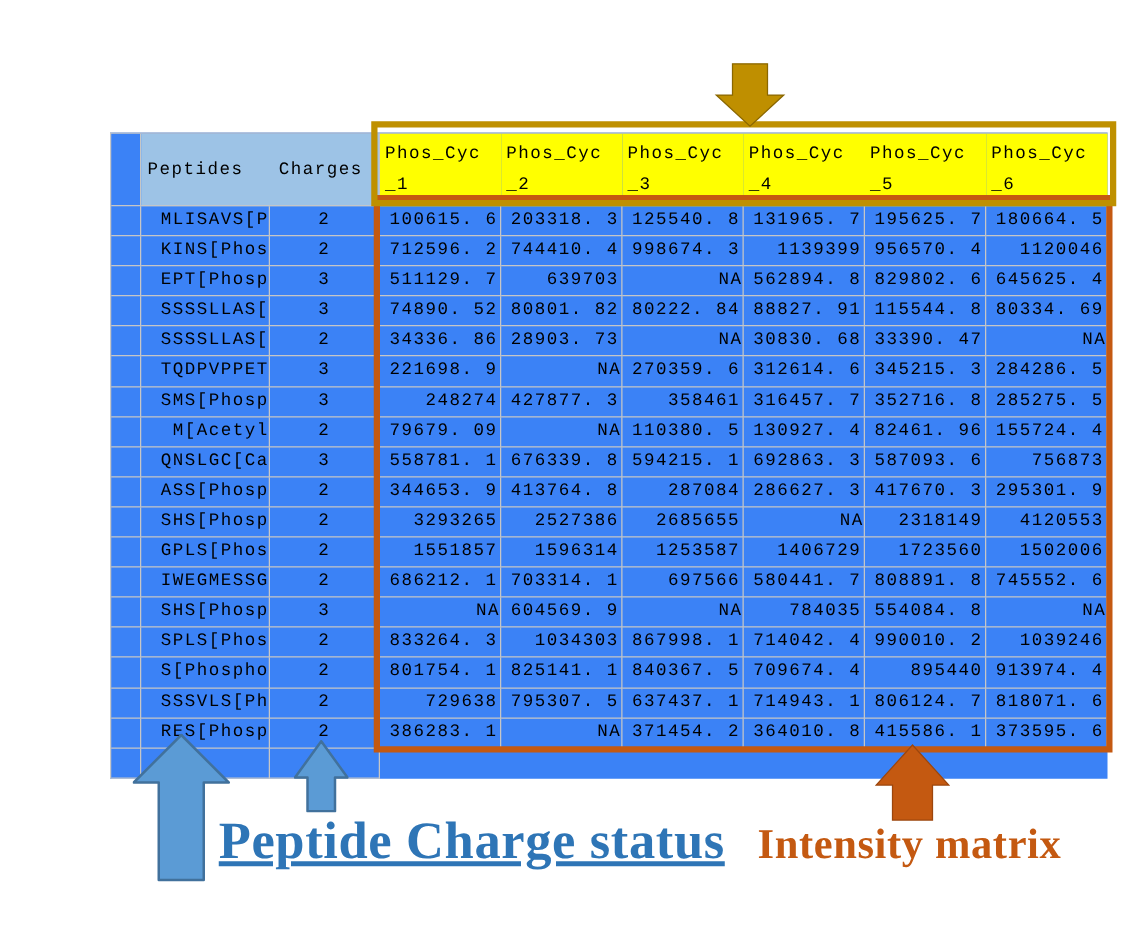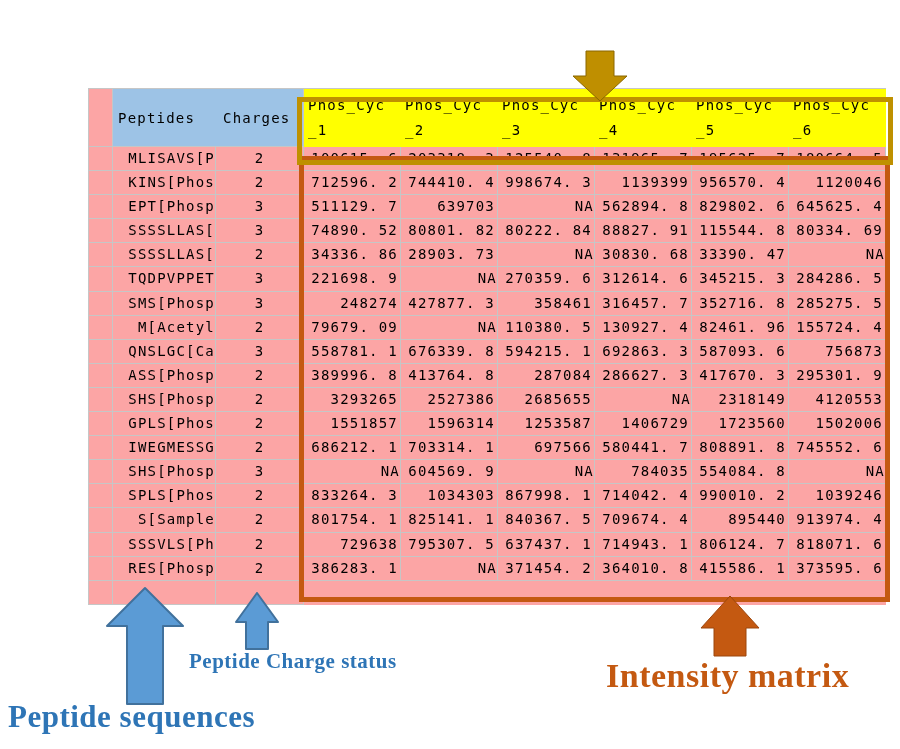--- a/index.html
+++ b/index.html
@@ -14,24 +14,24 @@
     --blue-arrow-border:#41719C;
     --annotation-orange:#C45911;
   }
   html,body{margin:0;padding:0;background:#fff;}
   #stage{
     position:relative;width:900px;height:749px;background:#fff;overflow:hidden;
     font-family:"DejaVu Sans Mono","Liberation Mono",monospace;color:#000;
   }
   
   #sheet{
-    position:absolute;left:88px;top:88px;
+    position:absolute;left:88px;top:106px;
     border-left:1px solid var(--grid-line);
     border-top:1px solid var(--grid-line);
-    background:#fca5a5;width:797px;z-index:1;
+    background:#3b82f6;width:797px;z-index:1;font-family:Liberation Mono, monospace;
   }
   .row{display:flex;}
   .cell{
     box-sizing:border-box;flex:0 0 auto;
     border-right:1px solid var(--grid-line);
     border-bottom:1px solid var(--grid-line);
     overflow:hidden;white-space:pre;
     font-size:14px;letter-spacing:1.2px;
   }
   .c-stub{width:24px;}
@@ -60,21 +60,21 @@
   #gold-box{left:297px;top:97px;width:596px;height:68px;border:5px solid var(--sample-header-border);z-index:6;}
   #orange-box{left:299px;top:156px;width:591px;height:446px;border:5px solid var(--matrix-border);z-index:5;}
   
   .ann{
     position:absolute;z-index:10;
     font-family:"Liberation Serif","DejaVu Serif",serif;
     font-weight:bold;white-space:nowrap;letter-spacing:0.5px;
   }
   #sample-names-label{left:505px;top:5px;font-size:32px;color:var(--annotation-gold);}
   #peptide-seq-label{left:8px;top:699px;font-size:31px;color:var(--annotation-blue-text);}
-  #charge-label{left:189px;top:649px;font-size:21px;color:var(--annotation-blue-text);}
+  #charge-label{left:175px;top:649px;font-size:42px;color:var(--annotation-blue-text);text-decoration:underline;}
   #intensity-label{left:606px;top:657px;font-size:34px;color:var(--annotation-orange);text-align:right;}
   .arr{position:absolute;z-index:10;}
   #gold-arrow{left:570px;top:50px;}
   #big-blue-arrow{left:106px;top:586px;}
   #small-blue-arrow{left:235px;top:592px;}
   #orange-arrow{left:700px;top:595px;}
   .gold-poly{fill:var(--annotation-gold);stroke:#8a6700;stroke-width:1;}
   .blue-poly{fill:var(--blue-arrow-fill);stroke:var(--blue-arrow-border);stroke-width:2;stroke-linejoin:round;}
   .orange-poly{fill:var(--annotation-orange);stroke:#9c460d;stroke-width:1;}
 </style>
@@ -192,21 +192,21 @@
           <div class="cell c-val t-right">676339. 8</div>
           <div class="cell c-val t-right">594215. 1</div>
           <div class="cell c-val t-right">692863. 3</div>
           <div class="cell c-val t-right">587093. 6</div>
           <div class="cell c-val t-right">756873</div>
         </div>
         <div class="row data-row">
           <div class="cell c-stub"></div>
           <div class="cell c-pep t-left">ASS[Phosp</div>
           <div class="cell c-chg t-center">2</div>
-          <div class="cell c-val t-right">389996. 8</div>
+          <div class="cell c-val t-right">344653. 9</div>
           <div class="cell c-val t-right">413764. 8</div>
           <div class="cell c-val t-right">287084</div>
           <div class="cell c-val t-right">286627. 3</div>
           <div class="cell c-val t-right">417670. 3</div>
           <div class="cell c-val t-right">295301. 9</div>
         </div>
         <div class="row data-row">
           <div class="cell c-stub"></div>
           <div class="cell c-pep t-left">SHS[Phosp</div>
           <div class="cell c-chg t-center">2</div>
@@ -256,21 +256,21 @@
           <div class="cell c-chg t-center">2</div>
           <div class="cell c-val t-right">833264. 3</div>
           <div class="cell c-val t-right">1034303</div>
           <div class="cell c-val t-right">867998. 1</div>
           <div class="cell c-val t-right">714042. 4</div>
           <div class="cell c-val t-right">990010. 2</div>
           <div class="cell c-val t-right">1039246</div>
         </div>
         <div class="row data-row">
           <div class="cell c-stub"></div>
-          <div class="cell c-pep t-left">S[Sample</div>
+          <div class="cell c-pep t-left">S[Phospho</div>
           <div class="cell c-chg t-center">2</div>
           <div class="cell c-val t-right">801754. 1</div>
           <div class="cell c-val t-right">825141. 1</div>
           <div class="cell c-val t-right">840367. 5</div>
           <div class="cell c-val t-right">709674. 4</div>
           <div class="cell c-val t-right">895440</div>
           <div class="cell c-val t-right">913974. 4</div>
         </div>
         <div class="row data-row">
           <div class="cell c-stub"></div>
@@ -317,16 +317,15 @@
 
   <svg id="small-blue-arrow" class="arr" width="44" height="58">
     <polygon class="blue-poly" points="22,1 43,30 33,30 33,57 11,57 11,30 1,30"></polygon>
   </svg>
 
   <svg id="orange-arrow" class="arr" width="60" height="62">
     <polygon class="orange-poly" points="30,1 59,33 46,33 46,61 14,61 14,33 1,33"></polygon>
   </svg>
 
   <div id="charge-label" class="ann">Peptide Charge status</div>
-  <div id="peptide-seq-label" class="ann">Peptide sequences</div>
   <div id="intensity-label" class="ann">Intensity matrix</div>
 
 </div>
 
 </body></html>

